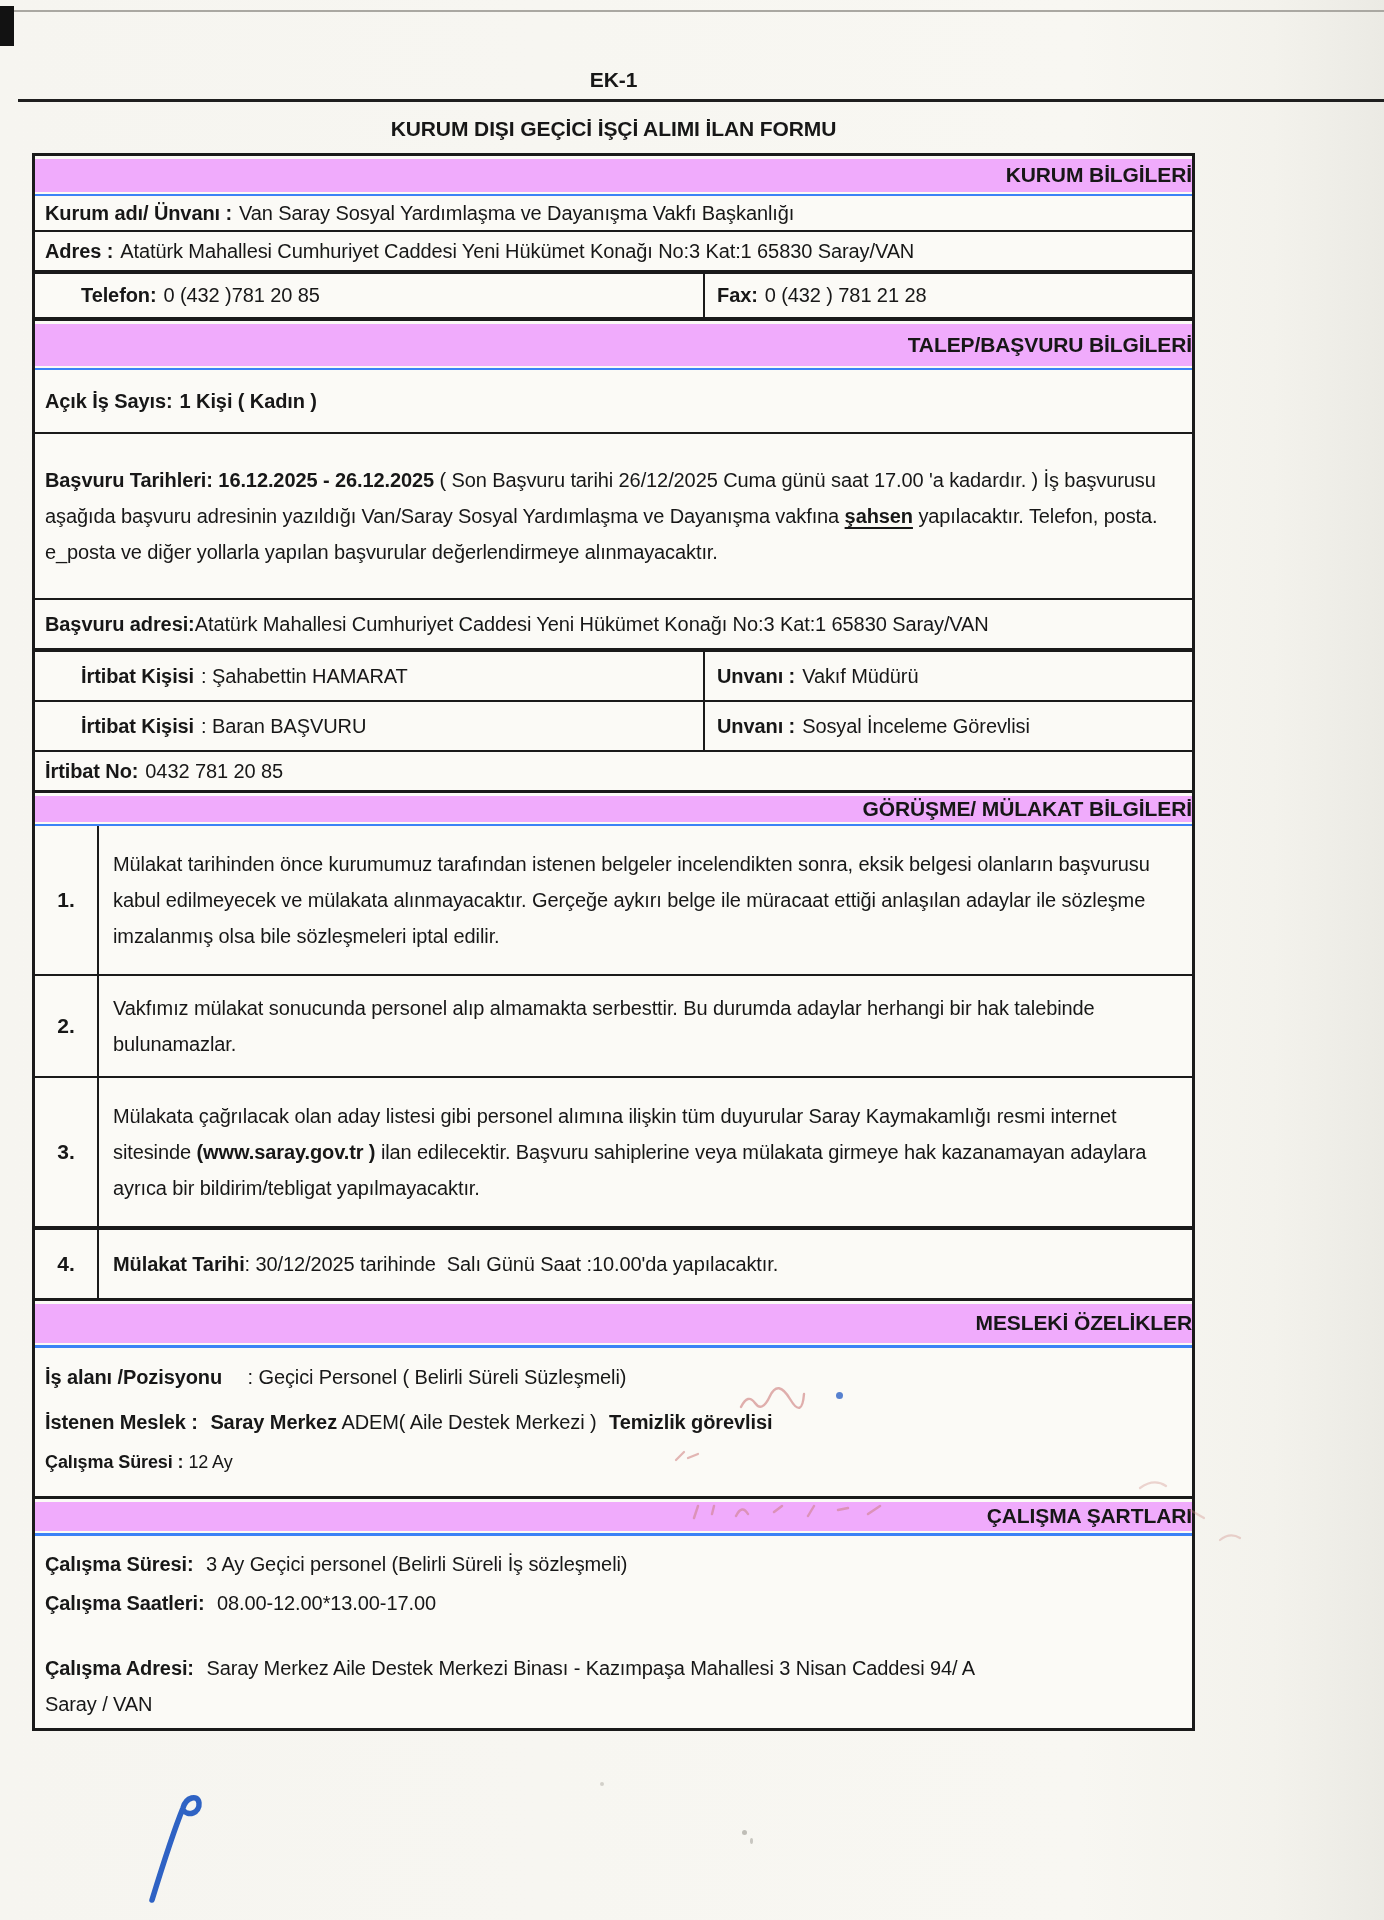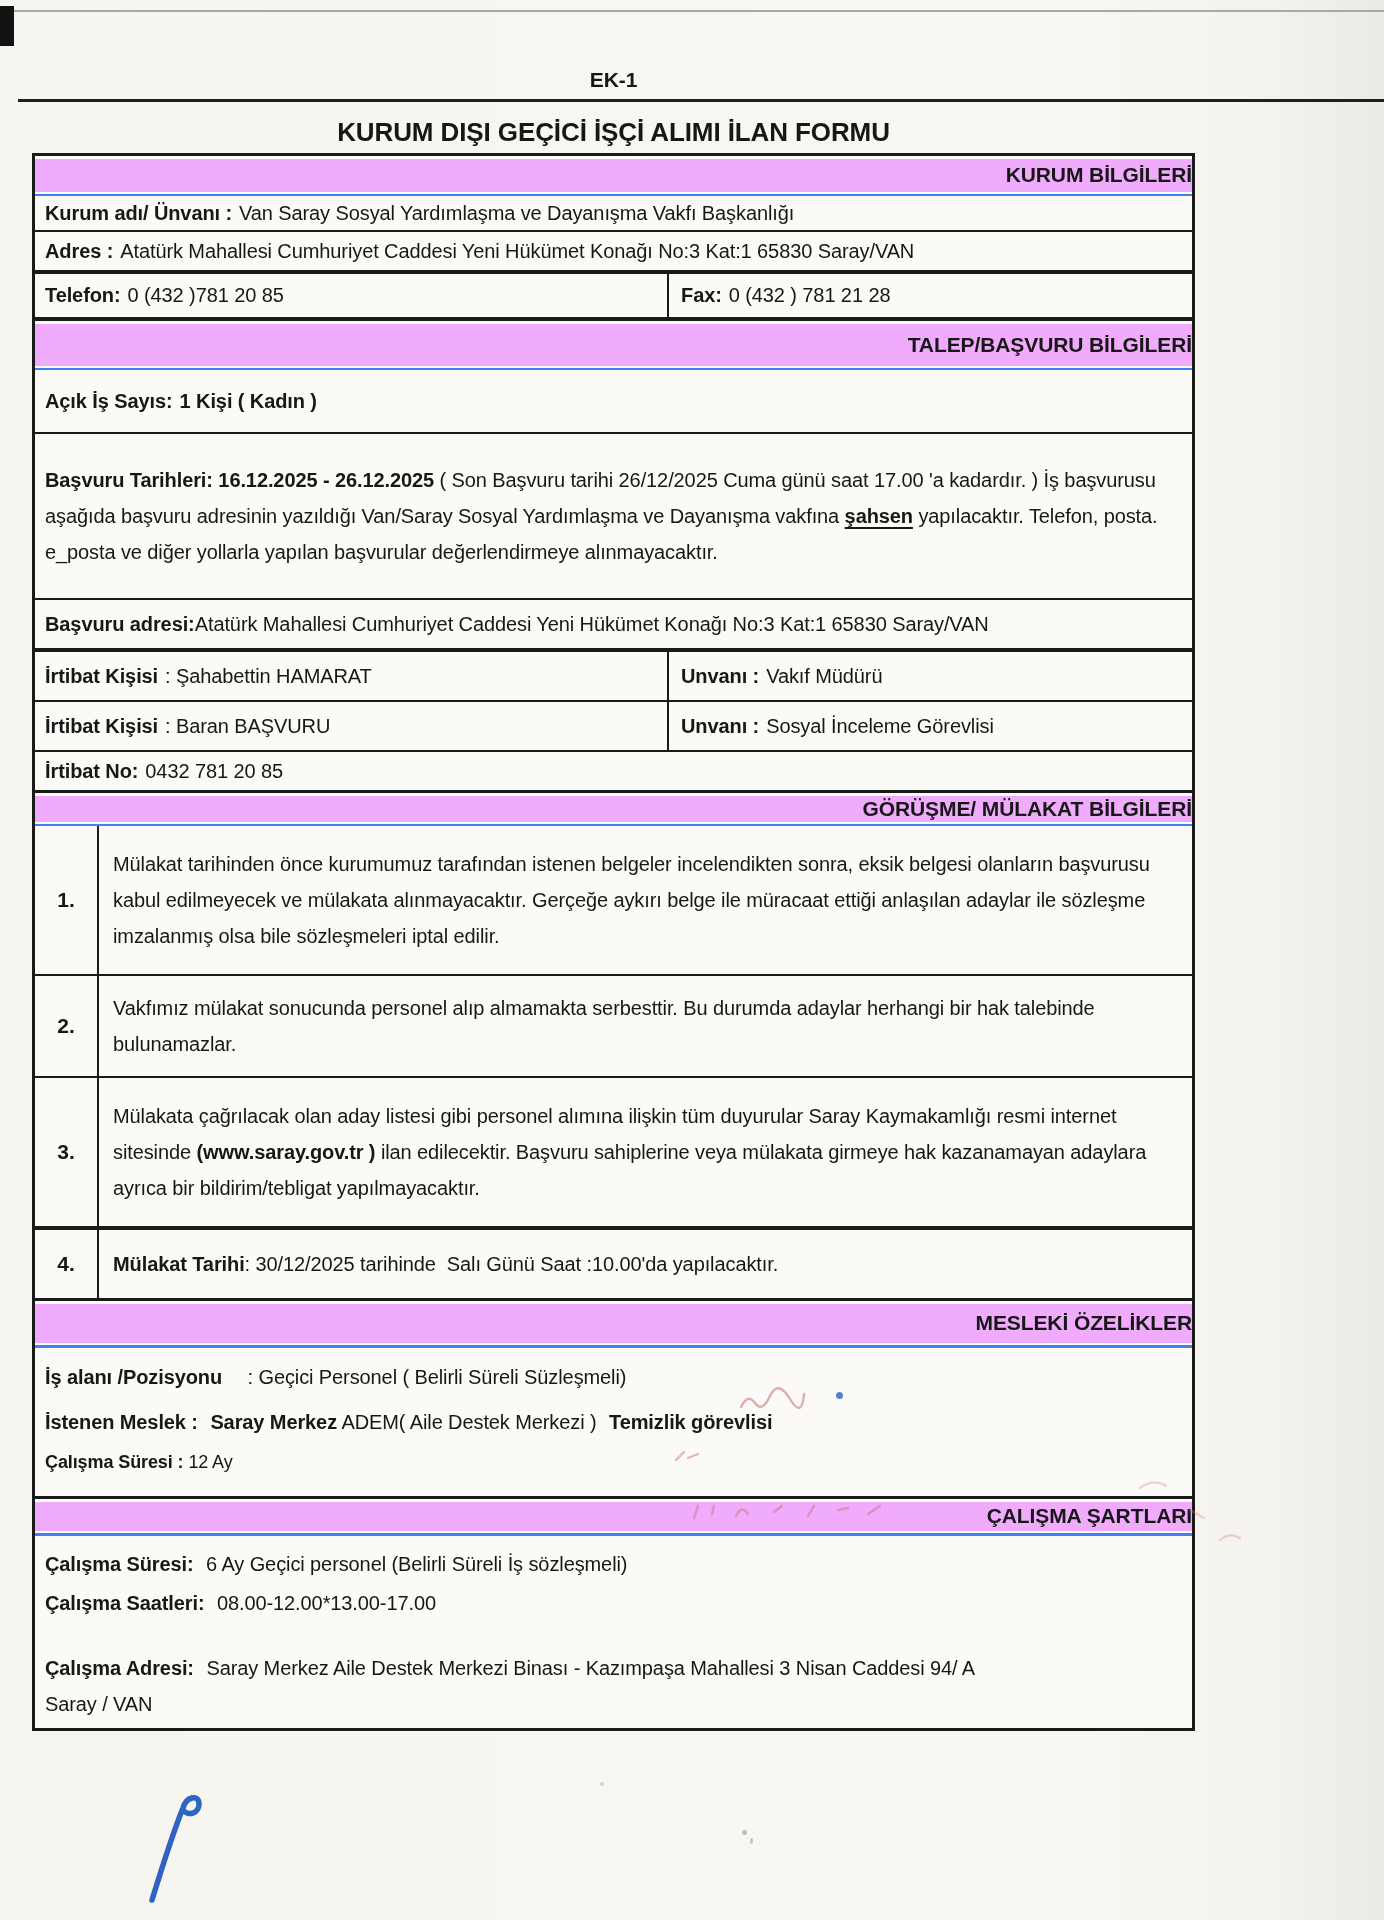--- a/index.html
+++ b/index.html
@@ -10,21 +10,21 @@
     background:linear-gradient(90deg,#f6f5f0 0%,#f8f7f2 78%,#f3f2ec 92%,#ebeae4 100%);
     font-family:"Liberation Sans",sans-serif;
     color:#171717;
     letter-spacing:-0.1px;
     overflow:hidden;
   }
   .scan-top-line{position:absolute;top:10px;left:0;width:100%;height:2px;background:#aaa8a2;}
   .scan-corner-mark{position:absolute;top:6px;left:0;width:14px;height:40px;background:#121212;}
   .doc-code{position:absolute;top:68px;left:32px;width:1163px;text-align:center;font-weight:bold;font-size:21px;}
   .title-rule{position:absolute;top:99px;left:18px;width:1366px;height:3px;background:#1f1f1f;}
-  .form-title{position:absolute;top:117px;left:32px;width:1163px;text-align:center;font-weight:bold;font-size:26px;}
+  .form-title{position:absolute;top:117px;left:32px;width:1163px;text-align:center;font-weight:bold;font-size:21px;}
 
   .form-table{
     position:absolute;top:153px;left:32px;width:1163px;
     border:3px solid #1a1a1a;
     background:#fbfaf6;
     box-sizing:border-box;
   }
   .row{box-sizing:border-box;border-bottom:2px solid #1a1a1a;display:flex;align-items:center;padding:0 10px;font-size:20px;}
   .row:last-child{border-bottom:none;}
   .row.thickb{border-bottom-width:4px;}
@@ -34,21 +34,21 @@
     border-top:1px solid #1a1a1a;
     border-bottom:2px solid #3b82f6;
     box-shadow:inset 0 3px 0 #fbfaf6, inset 0 -2px 0 #fbfaf6;
     display:flex;align-items:center;justify-content:flex-end;
     font-weight:bold;font-size:21px;
   }
   .b{font-weight:bold;}
   .v{margin-left:7px;}
   .v0{margin-left:0;}
   .split{padding:0;}
-  .cell-l{box-sizing:border-box;flex:0 0 54.8%;border-right:2px solid #1a1a1a;display:flex;align-items:center;padding:0 10px;height:100%;}
+  .cell-l{box-sizing:border-box;flex:0 0 54.8%;border-right:2px solid #1a1a1a;display:flex;align-items:center;padding:0 10px;height:100%;margin-left:36px;}
   .cell-r{box-sizing:border-box;flex:1;display:flex;align-items:center;padding:0 12px;height:100%;}
   .numrow{padding:0;align-items:stretch;}
   .num{box-sizing:border-box;flex:0 0 64px;border-right:2px solid #1a1a1a;font-weight:bold;display:flex;align-items:center;justify-content:center;font-size:21px;}
   .itext{flex:1;display:flex;align-items:center;padding:4px 14px;line-height:36px;font-size:20px;}
   .para{line-height:36px;}
   .stack{display:block;width:100%;}
   .uline{text-decoration:underline;text-underline-offset:4px;text-align:right;}
   .meslek-block{display:block;width:100%;padding:12px 0 0 0;}
   .meslek-line1{margin:6px 0 0 0;}
   .meslek-line2{margin:22px 0 0 0;}
@@ -196,21 +196,21 @@
       </div>
     </div>
 
     <div class="bar" style="height:40px;border-top:3px solid #1a1a1a;border-bottom-width:3px;">
       <span>ÇALIŞMA ŞARTLARI</span>
     </div>
     <div class="row" style="height:192px;align-items:flex-start;border-bottom:none;padding-top:8px;">
       <div class="sart-block">
         <div class="sart-line">
           <span class="b">Çalışma Süresi:</span>
-          <span class="v">6 Ay Geçici personel (Belirli Süreli İş sözleşmeli)</span>
+          <span class="v">3 Ay Geçici personel (Belirli Süreli İş sözleşmeli)</span>
         </div>
         <div class="sart-line">
           <span class="b">Çalışma Saatleri:</span>
           <span class="v">08.00-12.00*13.00-17.00</span>
         </div>
         <div class="sart-adres">
           <span class="b">Çalışma Adresi:</span>
           <span class="v">Saray  Merkez Aile Destek Merkezi Binası - Kazımpaşa  Mahallesi 3 Nisan Caddesi 94/ A</span><br>
           <span>Saray / VAN</span>
         </div>

